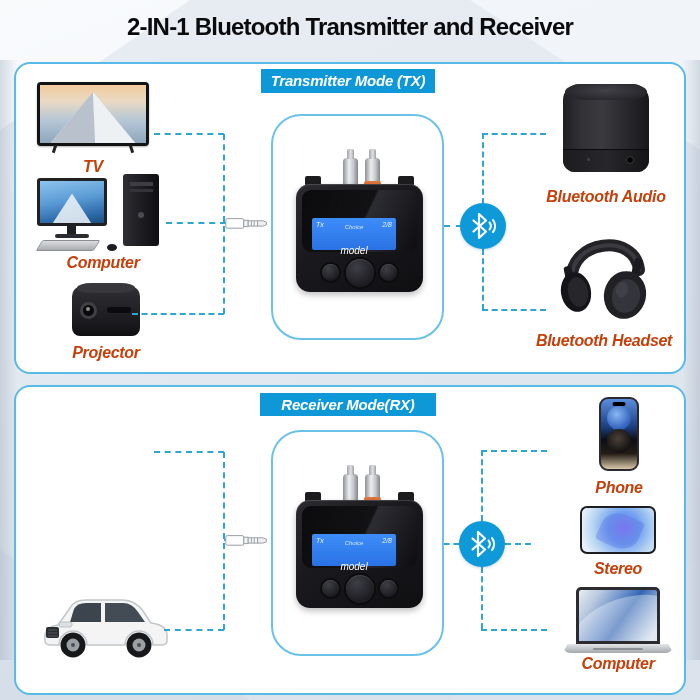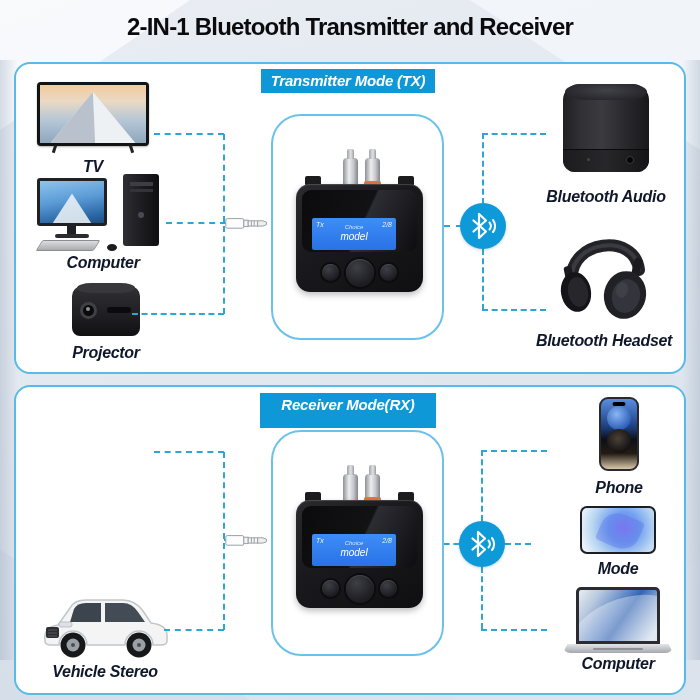--- a/index.html
+++ b/index.html
@@ -22,24 +22,24 @@
                 font-size:24px; font-weight:bold; letter-spacing:-0.8px; color:#0b0b0d; }
 
   .panel { position:absolute; left:14px; width:672px; background:#ffffff;
            border:2px solid #57bae7; border-radius:16px;font-style:italic; }
   .panel-tx { top:62px;  height:312px; }
   .panel-rx { top:385px; height:310px; }
 
   .mode-header { position:absolute; background:#0f98d7; color:#fff; text-align:center;
                  font-size:15px; font-weight:bold; letter-spacing:-0.2px; }
   .hdr-tx { left:245px; top:5px; width:174px; height:24px; line-height:24px; }
-  .hdr-rx { left:244px; top:6px; width:176px; height:35px; line-height:23px; }
+  .hdr-rx { left:244px; top:6px; width:176px; height:23px; line-height:23px; }
 
   .node { position:absolute; text-align:center; }
-  .node .label { font-size:16px; font-weight:bold; letter-spacing:-0.3px; color:#0f172a; }
+  .node .label { font-size:16px; font-weight:bold; letter-spacing:-0.3px; color:#c2410c; }
 
   .dash-h { position:absolute; height:0; border-top:2px dashed #2fa6d2; }
   .dash-v { position:absolute; width:0;  border-left:2px dashed #2fa6d2; }
 
   
   .device-box { position:absolute; left:255px; width:173px; height:226px;
                 border:2px solid #6ac2ea; border-radius:30px; background:#fff; }
   .dbox-tx { top:50px; } .dbox-rx { top:43px; }
 
   .rca { position:absolute; top:42px; width:15px; height:28px; border-radius:4px 4px 2px 2px;
@@ -56,21 +56,21 @@
               background:linear-gradient(145deg,#2a2a2f 0%,#1a1a1e 40%,#0f0f12 100%);
               box-shadow: inset 0 1px 1px rgba(255,255,255,.18), 0 3px 6px rgba(0,0,0,.25); }
   .dev-glass { position:absolute; left:6px; top:6px; width:115px; height:62px; border-radius:9px;
                background:linear-gradient(115deg,#0b0b0d 0%,#121215 52%,#2c2c33 54%,#0d0d10 100%); }
   .lcd { position:absolute; left:10px; top:28px; width:84px; height:32px;
          background:linear-gradient(180deg,#3d8df8,#2a72e6); border-radius:2px; color:#fff; }
   .lcd-mode { position:absolute; left:4px; top:3px; font-size:7px; color:#eaf3ff; }
   .lcd-page { position:absolute; right:4px; top:3px; font-size:7px; color:#eaf3ff; }
   .lcd-center { position:absolute; left:0; top:6px; width:100%; text-align:center; }
   .lcd-small { display:block; font-size:6px; color:#d7e6ff; }
-  .lcd-main  { display:block; font-size:10px; color:#ffffff; margin-top:1px; }
+  .lcd-main  { display:block; font-size:10px; color:#ffffff; margin-top:15px; }
   .dev-btn { position:absolute; border-radius:50%;
              background:radial-gradient(circle at 38% 30%, #3e3e46, #1b1b20 72%);
              box-shadow: 0 0 0 2px #0c0c0e, inset 0 1px 1px rgba(255,255,255,.12); }
   .btn-s { width:17px; height:17px; top:80px; }
   .btn-prev { left:26px; } .btn-next { left:84px; }
   .btn-b { width:28px; height:28px; top:75px; left:50px; }
 
   
   .bt-badge { position:absolute; width:46px; height:46px; border-radius:50%;
               background:#0e9ad9; display:flex; align-items:center; justify-content:center;
@@ -316,21 +316,20 @@
         <line x1="13" y1="48" x2="22" y2="48" stroke="#55585d"></line>
         <line x1="13" y1="51" x2="22" y2="51" stroke="#55585d"></line>
         <rect x="24" y="37" width="13" height="5" rx="2" fill="#dde1e5" stroke="#b2b6ba" stroke-width="0.8"></rect>
         <circle cx="38" cy="60" r="12.5" fill="#17181a"></circle>
         <circle cx="38" cy="60" r="6.5" fill="#9aa0a6"></circle>
         <circle cx="38" cy="60" r="2" fill="#4a4e53"></circle>
         <circle cx="104" cy="60" r="12.5" fill="#17181a"></circle>
         <circle cx="104" cy="60" r="6.5" fill="#9aa0a6"></circle>
         <circle cx="104" cy="60" r="2" fill="#4a4e53"></circle>
       </svg>
-      <div class="label">Vehicle Stereo</div>
     </div>
 
     <div class="dash-h" style="left:138px; top:64px;  width:70px;"></div>
     <div class="dash-h" style="left:148px; top:242px; width:60px;"></div>
     <div class="dash-v" style="left:207px; top:65px;  height:178px;"></div>
     <div class="dash-h" style="left:208px; top:152px; width:14px;"></div>
 
     <svg class="jack" style="left:209px; top:146px;" width="46" height="15" viewBox="0 0 46 15">
       <rect x="0.8" y="2.6" width="18" height="9.6" rx="1.6" fill="#fdfdfd" stroke="#9aa0a5"></rect>
       <rect x="18.8" y="4.2" width="4.4" height="6.4" fill="#f4f4f4" stroke="#9aa0a5"></rect>
@@ -383,21 +382,21 @@
         <div class="ph-c2"></div>
         <div class="ph-notch"></div>
       </div>
       <div class="label">Phone</div>
     </div>
 
     <div class="node" style="left:544px; top:119px; width:116px;">
       <div class="tablet">
         <div class="tab-petal"></div>
       </div>
-      <div class="label">Mode</div>
+      <div class="label">Stereo</div>
     </div>
 
     <div class="node" style="left:542px; top:200px; width:120px;">
       <div class="laptop">
         <div class="lap-screen">
           <div class="lap-swoosh"></div>
         </div>
         <div class="lap-base"></div>
         <div class="lap-kbline"></div>
       </div>

